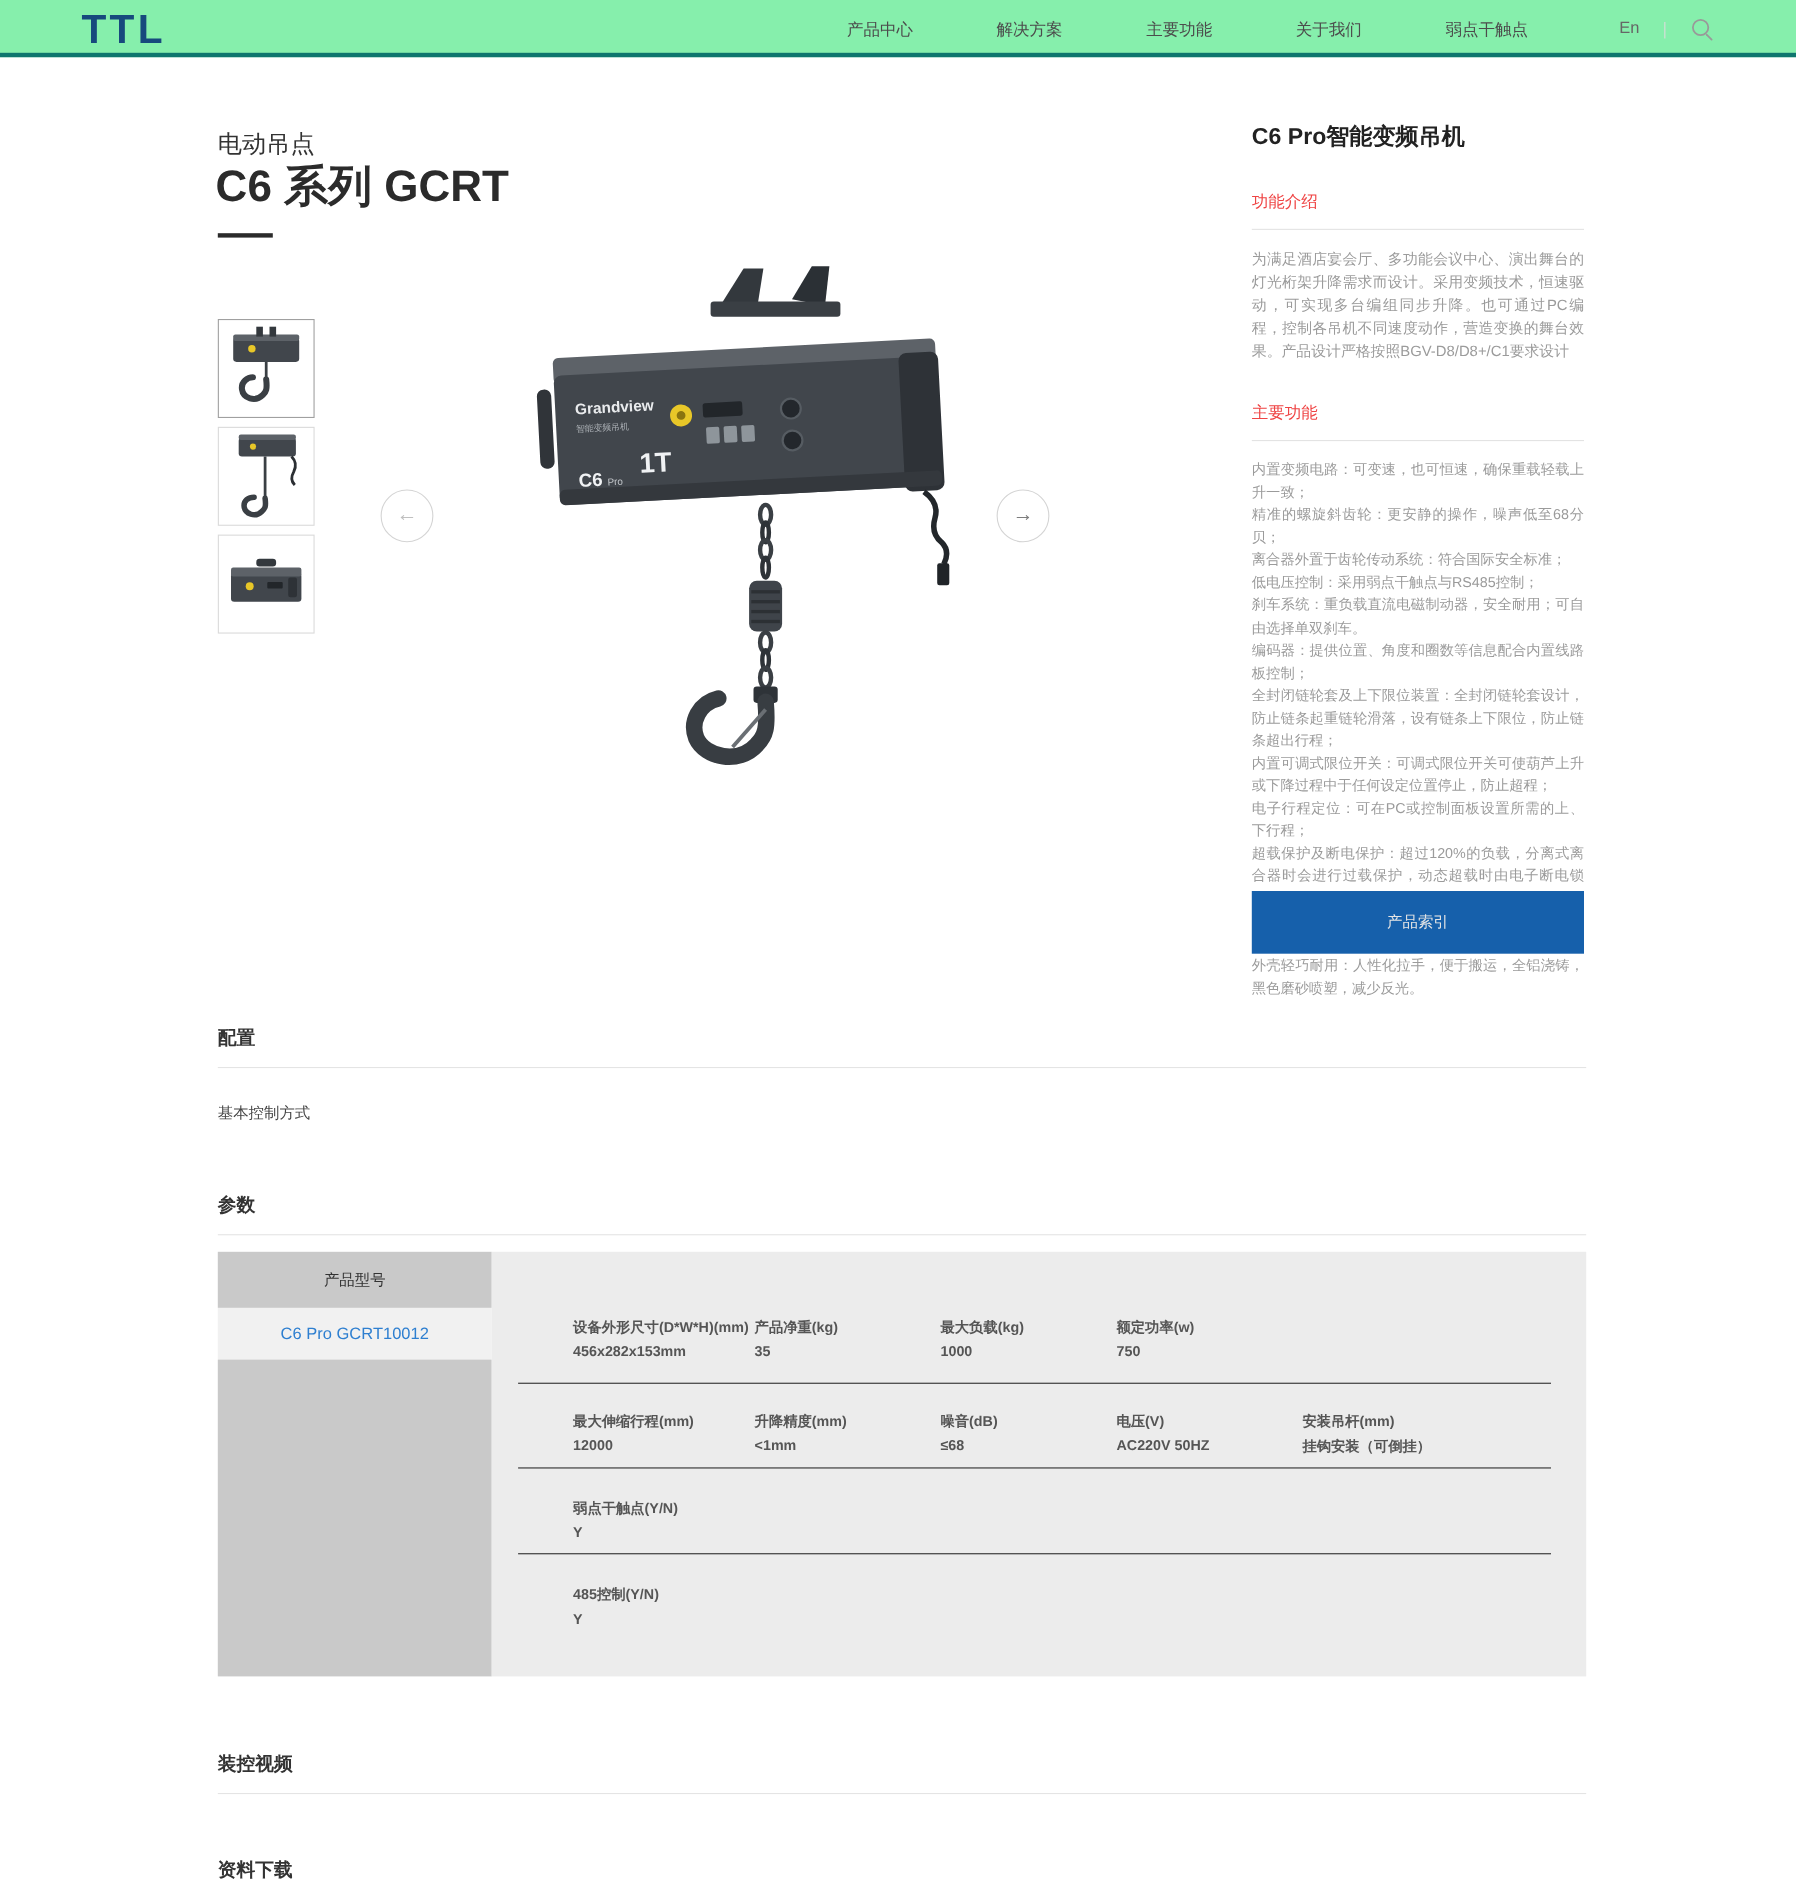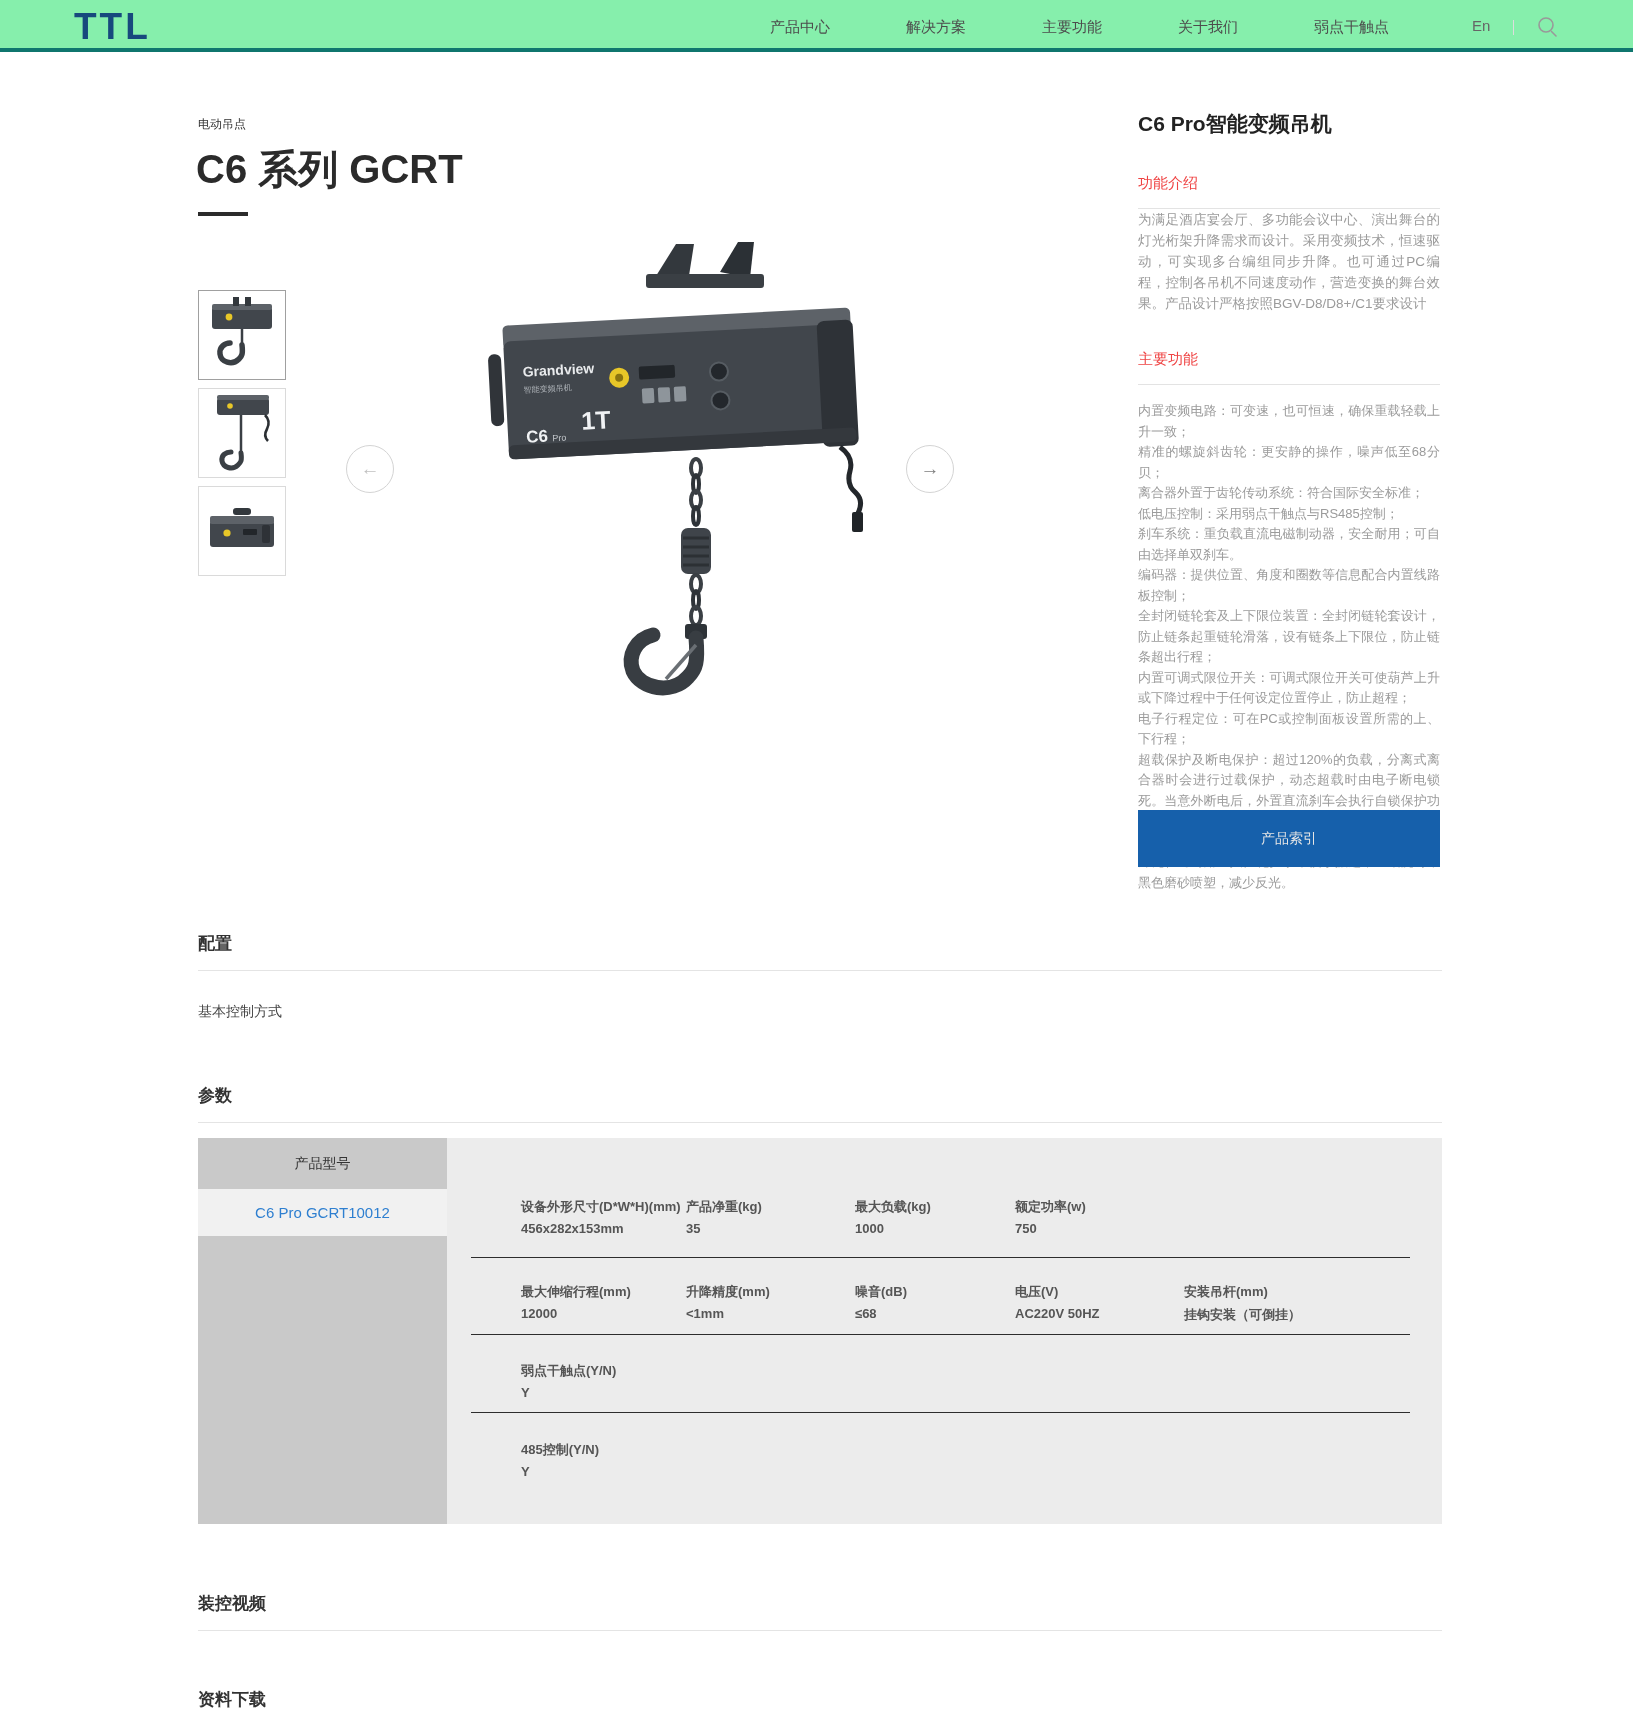--- a/index.html
+++ b/index.html
@@ -9,38 +9,38 @@
   .header { position:absolute; top:0; left:0; width:1633px; height:52px; background:#86efac;
     border-bottom:4px solid #0f766e; z-index:5; }
   .logo { position:absolute; left:74px; top:6px; font-size:37px; font-weight:800;
     color:#17497d; letter-spacing:3px; line-height:42px; }
   .nav { position:absolute; left:770px; top:0; height:54px; display:flex; gap:76px; align-items:center; }
   .nav-item { font-size:15px; color:#4c4c4c; cursor:pointer; white-space:nowrap; }
   .lang { position:absolute; left:1472px; top:17px; font-size:15px; color:#666; cursor:pointer; }
   .header-divider { position:absolute; left:1513px; top:20px; width:1px; height:15px; background:#ddd; }
   .search-btn { position:absolute; left:1536px; top:15px; width:24px; height:24px; cursor:pointer; }
   
-  .category { position:absolute; left:198px; top:116px; font-size:12px; color:#333; }
+  .category { position:absolute; left:198px; top:116px; font-size:22px; color:#333; }
   .page-title { position:absolute; left:196px; top:142px; font-size:40px; font-weight:bold; color:#2b2b2b; }
   .title-bar { position:absolute; left:198px; top:212px; width:50px; height:4px; background:#2b2b2b; }
   .thumb { position:absolute; left:198px; width:88px; height:90px; background:#fff;
     border:1px solid #dadada; cursor:pointer; }
   .thumb.sel { border-color:#a0a0a0; }
   .thumb1 { top:290px; } .thumb2 { top:388px; } .thumb3 { top:486px; }
   .main-image { position:absolute; left:420px; top:232px; width:520px; height:470px; }
   .carousel-btn { position:absolute; width:48px; height:48px; border:1px solid #d4d4d4; border-radius:50%;
     background:#fff; color:#9a9a9a; font-size:19px; line-height:46px; text-align:center; cursor:pointer; }
   .carousel-prev { left:346px; top:445px; color:#c0c0c0; }
   .carousel-next { left:906px; top:445px; color:#7d7d7d; }
   
   .info-col { position:absolute; left:1138px; top:110px; width:302px; }
   .info-title { font-size:21px; font-weight:bold; color:#222; }
   .sub-heading { font-size:15px; color:#ef4444; margin-top:36px; }
   .thin-hr { width:302px; height:1px; background:#e3e3e3; margin-top:15px; }
-  .grey-par { font-size:13.5px; line-height:21px; color:#9b9b9b; text-align:justify; }
+  .grey-par { margin-top:16px; font-size:13.5px; line-height:21px; color:#9b9b9b; text-align:justify; }
   .features { margin-top:16px; font-size:13px; line-height:20.5px; color:#9b9b9b;
     white-space:pre-line; text-align:justify; }
   .index-btn { position:absolute; left:1138px; top:810px; width:302px; height:57px; background:#1660ab;
     color:#e5e5e5; font-size:14px; text-align:center; line-height:57px; cursor:pointer; }
   
   .section-heading { position:absolute; left:198px; font-size:17px; font-weight:bold; color:#333; }
   .wide-hr { position:absolute; left:198px; width:1244px; height:1px; background:#e4e4e4; }
   .basic-control { position:absolute; left:198px; top:1003px; font-size:14px; color:#454545; }
   
   .param-table { position:absolute; left:198px; top:1138px; width:1244px; height:386px; }

